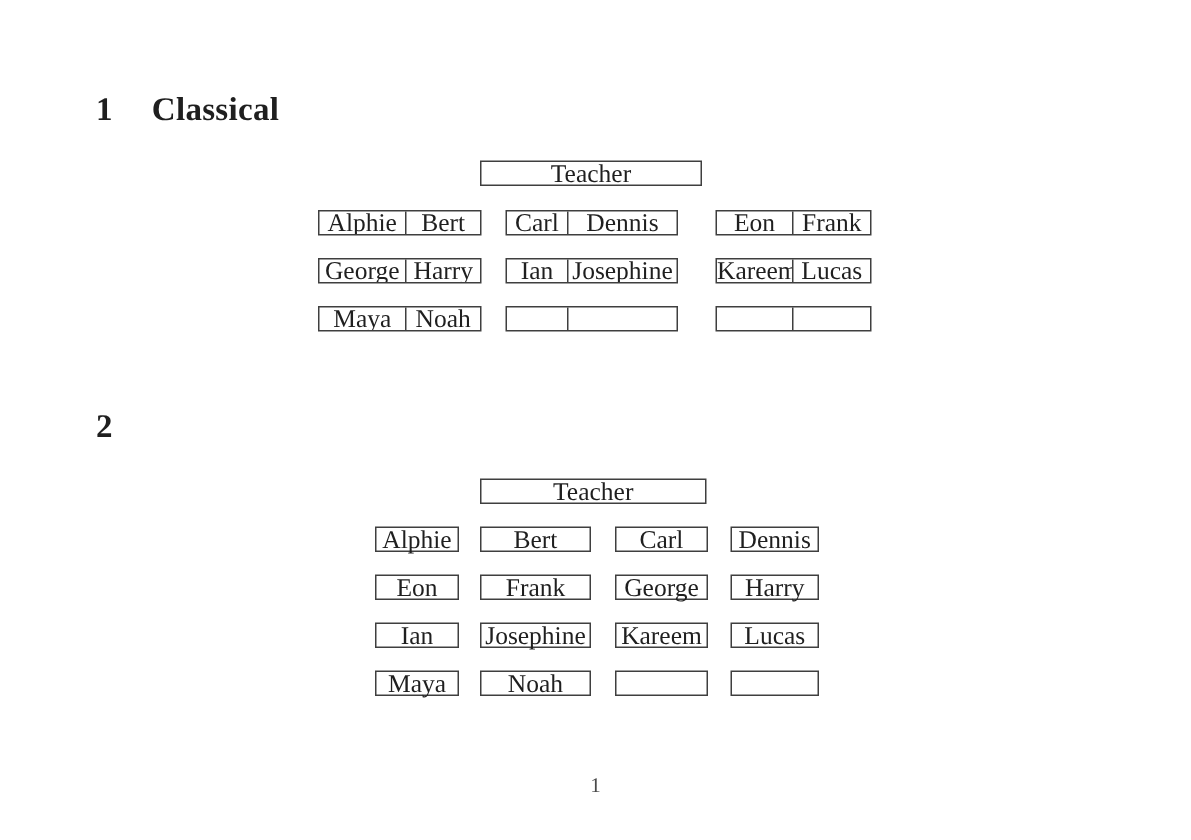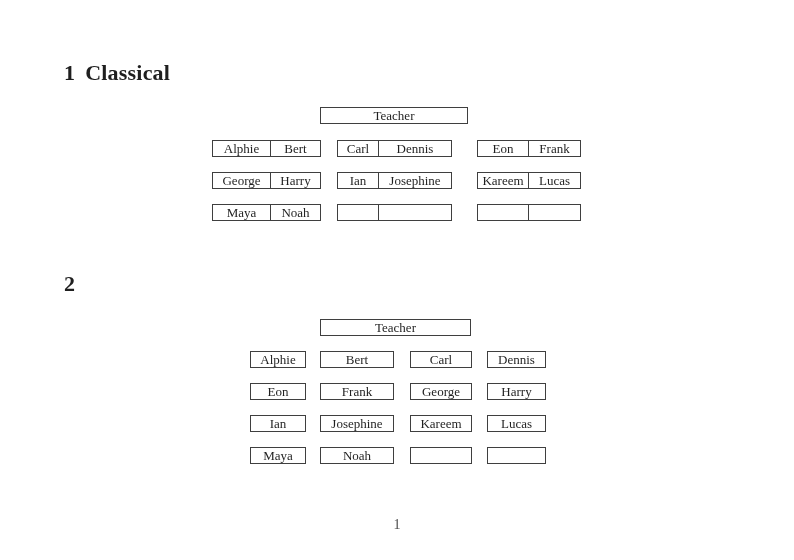--- a/index.html
+++ b/index.html
@@ -14,28 +14,28 @@
   .heading {
     position:absolute;
     display:flex;
     font-size:22px;
     font-weight:700;
     line-height:1;
     letter-spacing:0.2px;
     white-space:nowrap;
   }
   .heading .sec-num { display:inline-block; }
-  .heading .sec-title { margin-left:10px; }
+  .heading .sec-title { margin-left:26px; }
   .box {
     position:absolute;
     box-sizing:border-box;
     height:17px;
     border:1px solid #3f3f3f;
     background:#ffffff;
-    font-size:13px;
+    font-size:17px;
     line-height:15px;
     text-align:center;
     white-space:nowrap;
     display:flex;
   }
   .box.single { display:block; }
   .cell {
     box-sizing:border-box;
     height:15px;
     line-height:15px;

